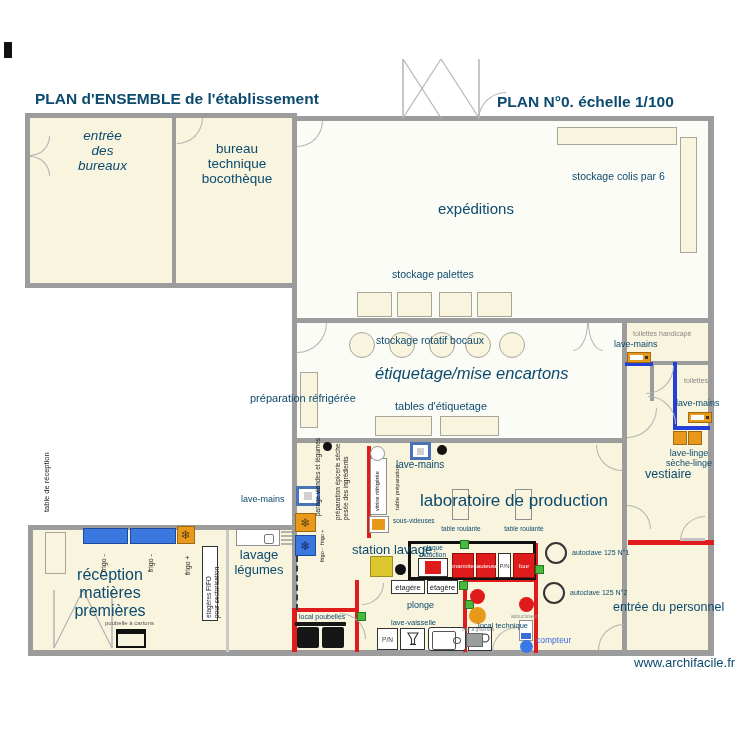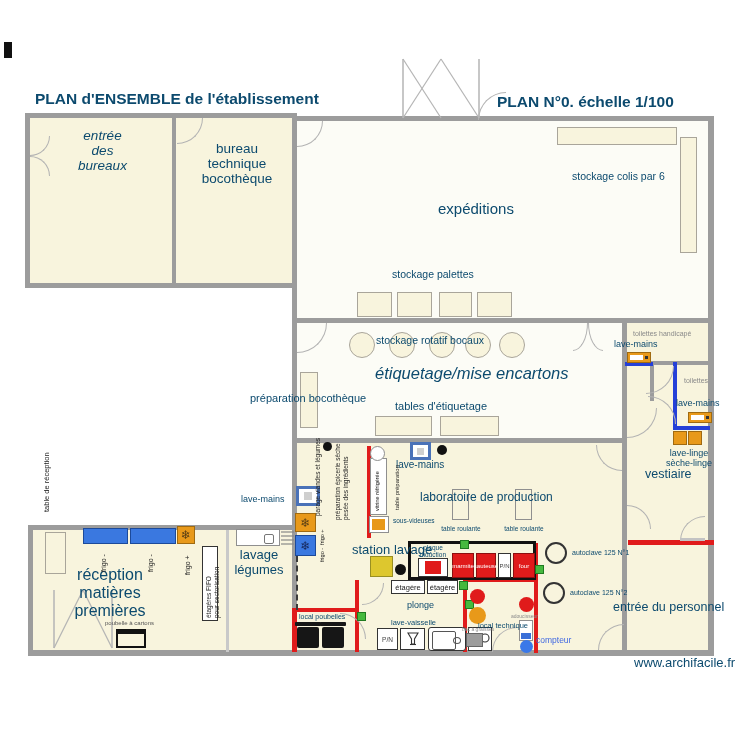--- a/index.html
+++ b/index.html
@@ -245,33 +245,33 @@
 des
 bureaux</div>
   <div class="lbl ctr" style="left:183px;top:141px;width:108px;font-size:13.5px;">bureau
 technique
 bocothèque</div>
   <div class="lbl" style="left:438px;top:201px;font-size:15px;">expéditions</div>
   <div class="lbl" style="left:572px;top:171px;font-size:10.5px;">stockage colis par 6</div>
   <div class="lbl" style="left:392px;top:269px;font-size:10.5px;">stockage palettes</div>
   <div class="lbl" style="left:376px;top:335px;font-size:10.5px;">stockage rotatif bocaux</div>
   <div class="lbl" style="left:375px;top:364px;font-size:16.5px;font-style:italic;">étiquetage/mise encartons</div>
-  <div class="lbl" style="left:250px;top:392px;font-size:11px;">préparation bocothèque</div>
+  <div class="lbl" style="left:250px;top:392px;font-size:11px;">préparation réfrigérée</div>
   <div class="lbl" style="left:395px;top:400px;font-size:11px;">tables d'étiquetage</div>
 
   <div class="lbl gray" style="left:633px;top:330px;font-size:7px;">toilettes handicapé</div>
   <div class="lbl" style="left:614px;top:339px;font-size:9px;">lave-mains</div>
   <div class="lbl gray" style="left:684px;top:377px;font-size:7px;">toilettes</div>
   <div class="lbl" style="left:676px;top:398px;font-size:9px;">lave-mains</div>
   <div class="lbl ctr" style="left:660px;top:448px;width:58px;font-size:9px;">lave-linge
 sèche-linge</div>
   <div class="lbl" style="left:645px;top:467px;font-size:12.5px;">vestiaire</div>
   <div class="lbl" style="left:613px;top:600px;font-size:12.5px;">entrée du personnel</div>
 
-  <div class="lbl" style="left:420px;top:491px;font-size:12px;">laboratoire de production</div>
+  <div class="lbl" style="left:420px;top:491px;font-size:17px;">laboratoire de production</div>
   <div class="lbl" style="left:396px;top:459px;font-size:10px;">lave-mains</div>
   <div class="lbl" style="left:393px;top:517px;font-size:6.5px;">sous-videuses</div>
   <div class="lbl ctr" style="left:437px;top:525px;width:48px;font-size:6.5px;">table roulante</div>
   <div class="lbl ctr" style="left:500px;top:525px;width:48px;font-size:6.5px;">table roulante</div>
   <div class="lbl" style="left:572px;top:549px;font-size:7px;">autoclave 125 N°1</div>
   <div class="lbl" style="left:570px;top:589px;font-size:7px;">autoclave 125 N°2</div>
   <div class="lbl" style="left:352px;top:543px;font-size:13px;">station lavage</div>
   <div class="lbl ctr" style="left:412px;top:544px;width:42px;font-size:6.5px;">plaque
 induction</div>
   <div class="lbl" style="left:407px;top:600px;font-size:9px;">plonge</div>

